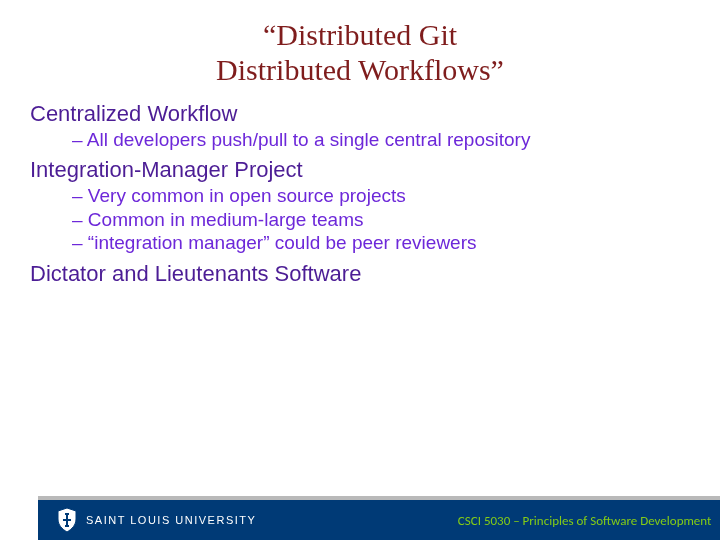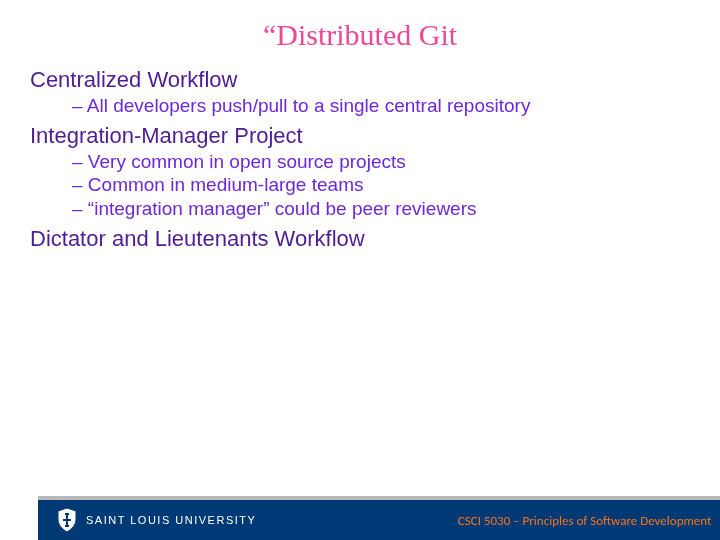--- a/index.html
+++ b/index.html
@@ -12,21 +12,21 @@
     overflow: hidden;
   }
   .slide {
     width: 100%;
     height: 100%;
     padding: 18px 30px 0 30px;
   }
   .title {
     font-family: Georgia, 'Times New Roman', serif;
     font-size: 30px;
-    color: #ec4899;
+    color: #7f1d1d;
     text-align: center;
     line-height: 1.15;
     margin-bottom: 14px;
     font-weight: normal;
   }
   .section-head {
     font-size: 22px;
     color: #4c1d95;
     font-weight: normal;
     margin: 4px 0 2px 0;
@@ -71,53 +71,54 @@
     letter-spacing: 1.5px;
     font-weight: 400;
     font-family: Arial, sans-serif;
   }
   .footer-right {
     display: flex;
     align-items: center;
     gap: 18px;
   }
   .course {
-    color: #f97316;
+    color: #84cc16;
     font-size: 13px;
     font-family: 'Segoe UI', Calibri, sans-serif;
   }
   .pagenum {
     color: #fff;
     font-size: 13px;
     font-family: 'Segoe UI', Calibri, sans-serif;
   }
   .shield svg { display: block; }
 </style>
 </head>
 <body>
 
 <div class="slide">
 
   <h1 class="title">
     <span>“Distributed Git</span><br>
+    <span>Distributed Workflows”</span>
   </h1>
 
   <div class="section-head">Centralized Workflow</div>
   <ul class="bullets">
     <li>All developers push/pull to a single central repository</li>
   </ul>
 
   <div class="section-head">Integration-Manager Project</div>
   <ul class="bullets">
     <li>Very common in open source projects</li>
     <li>Common in medium-large teams</li>
     <li>“integration manager” could be peer reviewers</li>
   </ul>
 
-  <div class="section-head">Dictator and Lieutenants Workflow</div>
+  <div class="section-head">Dictator and Lieutenants Software</div>
 
 </div>
 
 <div class="footer">
   <div class="logo">
     <span class="shield">
       <svg width="22" height="26" viewBox="0 0 22 26">
         <path d="M11 1 L20 4 V12 C20 18 16 22 11 25 C6 22 2 18 2 12 V4 Z" fill="#fff"></path>
         <path d="M11 1 L20 4 V12 C20 18 16 22 11 25 C6 22 2 18 2 12 V4 Z" fill="none" stroke="#003a76" stroke-width="1"></path>
         <path d="M9 6 h4 v2 h-1 v4 h3 v2 h-3 v4 h1 v2 h-4 v-2 h1 v-4 h-3 v-2 h3 v-4 h-1 z" fill="#003a76"></path>

